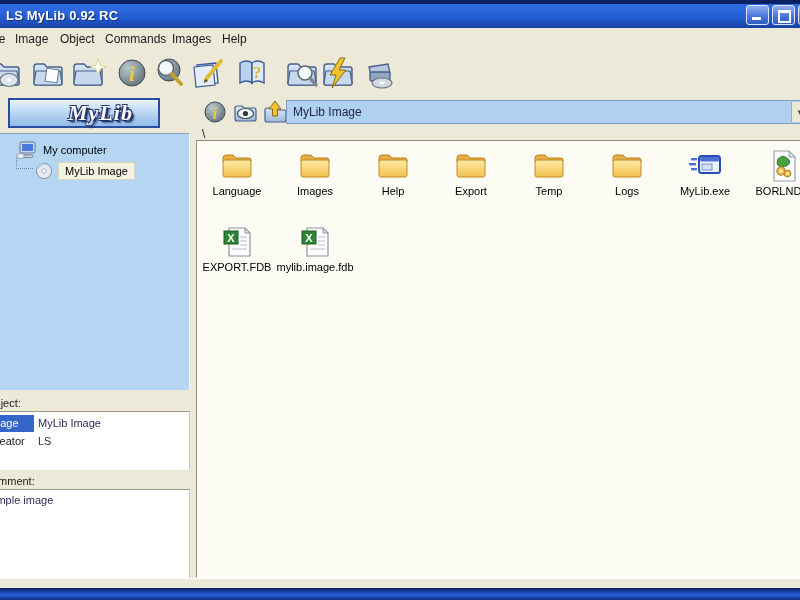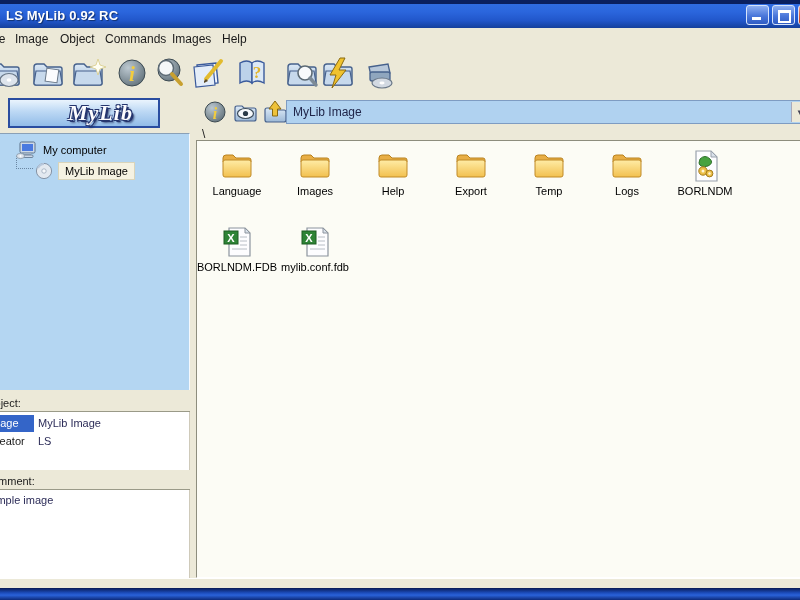--- a/index.html
+++ b/index.html
@@ -371,37 +371,43 @@
           <span class="file-label">Temp</span>
         </div>
       <div class="file-item">
           <svg>
             <use href="#sym-folder"></use>
           </svg>
           <span class="file-label">Logs</span>
         </div>
       <div class="file-item">
           <svg>
+            <use href="#sym-app"></use>
+          </svg>
+          <span class="file-label">MyLib.exe</span>
+        </div>
+      <div class="file-item">
+          <svg>
             <use href="#sym-dll"></use>
           </svg>
           <span class="file-label">BORLNDM</span>
         </div>
     </div>
     <div class="file-row file-row2">
       <div class="file-item">
           <svg>
             <use href="#sym-fdb"></use>
           </svg>
-          <span class="file-label">BORLNDM.FDB</span>
+          <span class="file-label">EXPORT.FDB</span>
         </div>
       <div class="file-item">
           <svg>
             <use href="#sym-fdb"></use>
           </svg>
-          <span class="file-label">mylib.conf.fdb</span>
+          <span class="file-label">mylib.image.fdb</span>
         </div>
     </div>
   </div>
 
   <div class="section-bar obj-bar">
     <span>Object:</span>
   </div>
   <div class="obj-box">
     <div class="obj-row obj-row1">
       <span class="obj-key">Image</span>

